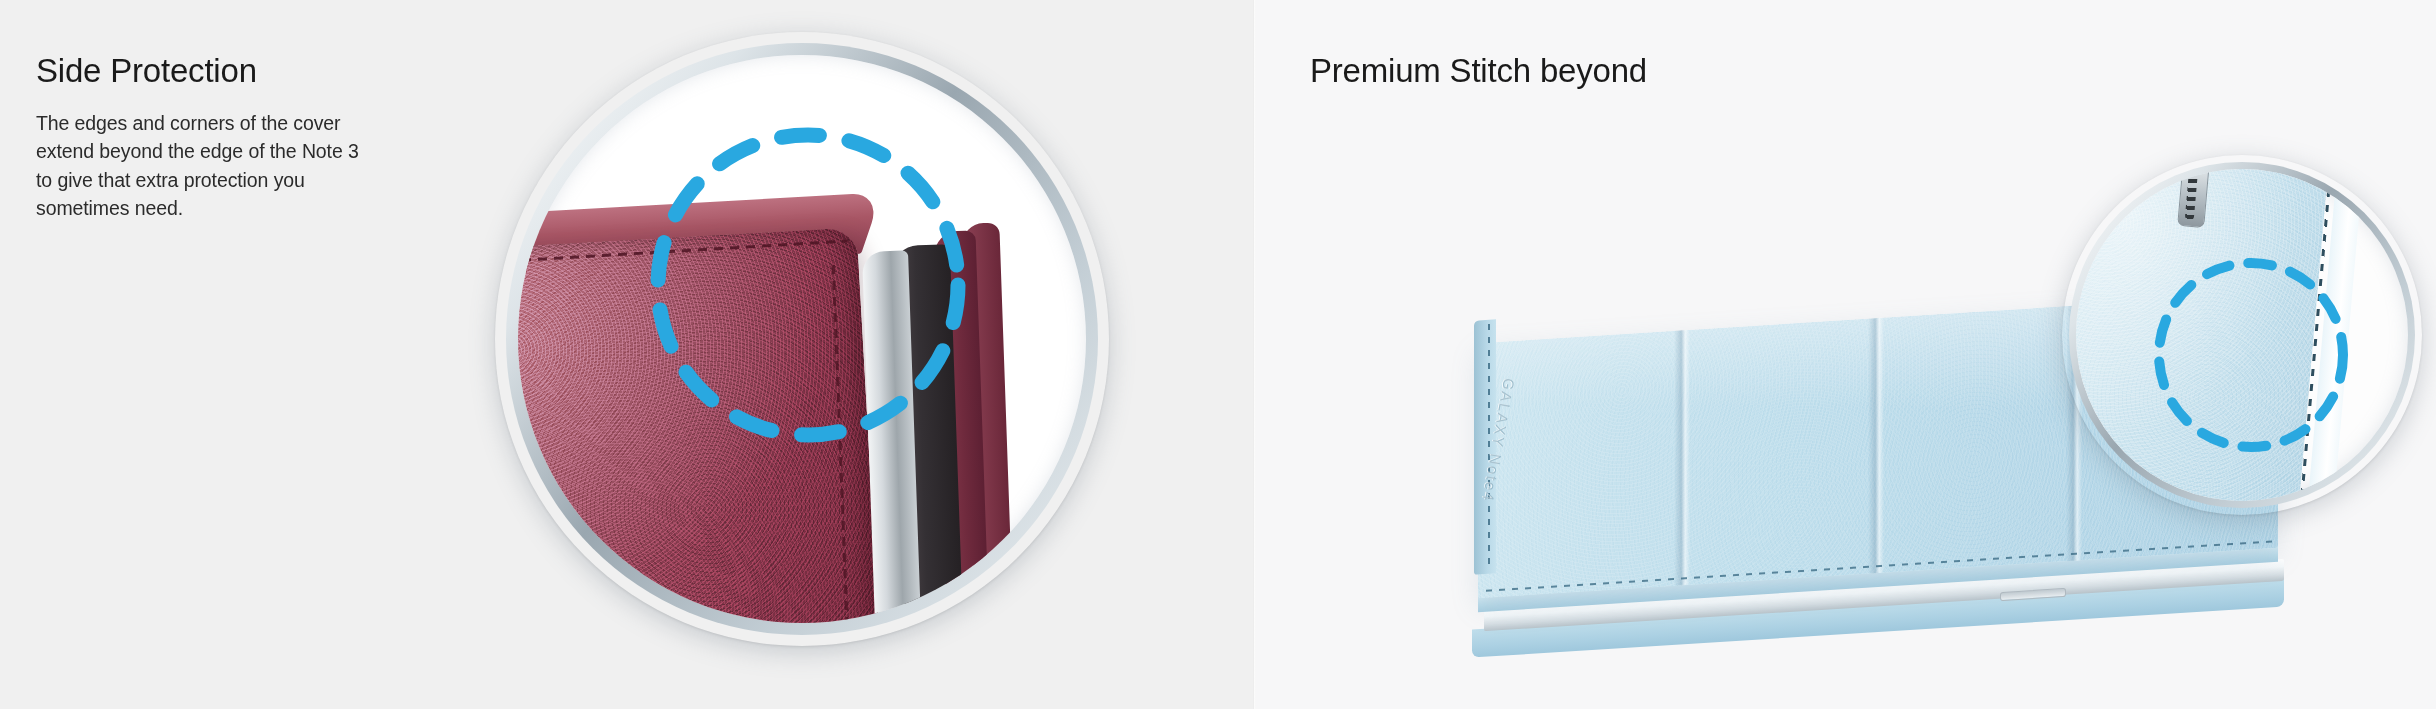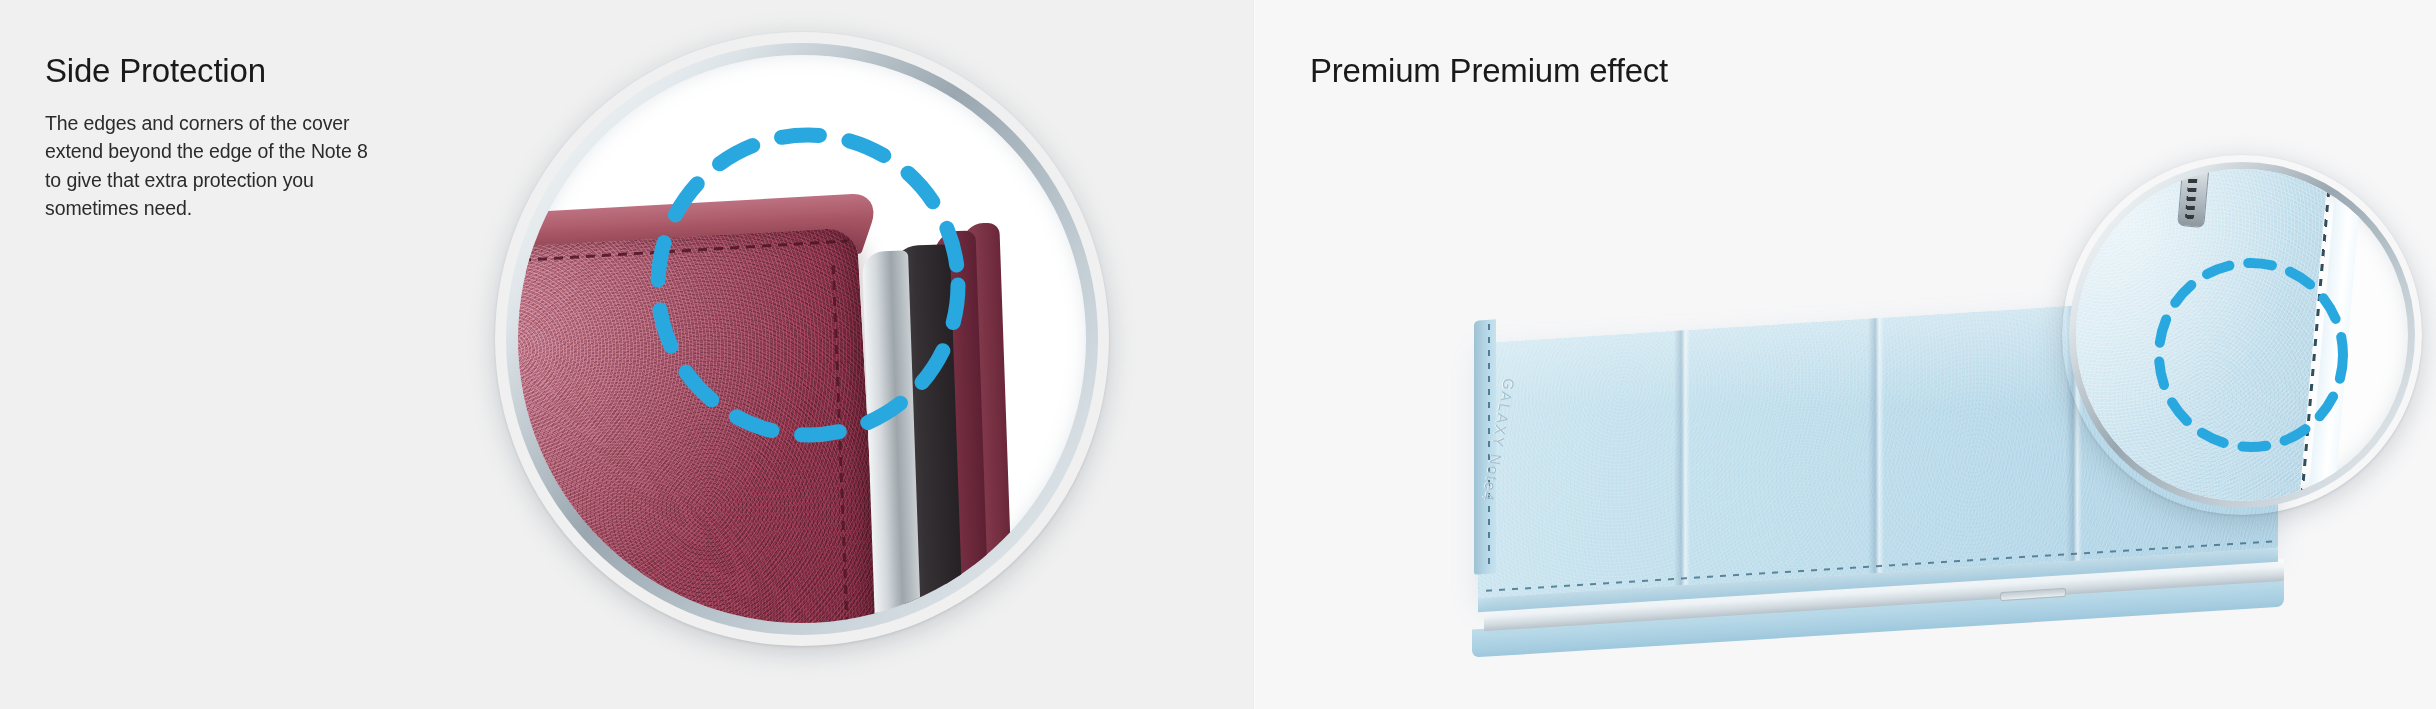--- a/index.html
+++ b/index.html
@@ -17,21 +17,21 @@
   .panel-left{ width:1253px; background:#f0f0f0; }
   .panel-right{ width:1183px; background:#f7f7f8; }
   .panel-divider{
     position:absolute; left:1253px; top:0; width:3px; height:709px;
     background:linear-gradient(to right,#e6e6e6,#ffffff 60%,#f2f2f3);
     z-index:30;
   }
 
   
   .copy{ position:absolute; z-index:20; }
-  .copy-left{ left:45px; top:52px; width:340px; }
+  .copy-left{ left:36px; top:52px; width:340px; }
   .copy-right{ left:1310px; top:52px; width:380px; }
   .feature-title{
     font-size:33px; font-weight:400; color:#1a1a1a;
     letter-spacing:-0.2px; line-height:1.15; white-space:nowrap;
   }
   .feature-body{
     margin-top:19px;
     font-size:19.5px; font-weight:400; color:#2b2b2b;
     line-height:28.5px; letter-spacing:-0.1px;
   }
@@ -234,21 +234,21 @@
 </style>
 </head>
 <body>
 
 <div class="stage">
 
   <section class="panel panel-left">
 
     <div class="copy copy-left">
       <h2 class="feature-title">Side Protection</h2>
-      <p class="feature-body">The edges and corners of the cover extend beyond the edge of the Note 8 to give that extra protection you sometimes need.</p>
+      <p class="feature-body">The edges and corners of the cover extend beyond the edge of the Note 3 to give that extra protection you sometimes need.</p>
     </div>
 
     <div class="magnifier" id="mag-left">
       <div class="mag-ring"></div>
       <div class="mag-ring-inner"></div>
       <div class="mag-lens">
 
         <div class="leather-topface"></div>
 
         <div class="leather-burgundy">
@@ -269,21 +269,21 @@
 
       </div>
     </div>
   </section>
 
   <div class="panel-divider"></div>
 
   <section class="panel panel-right">
 
     <div class="copy copy-right" style="left:57px;">
-      <h2 class="feature-title">Premium Premium effect</h2>
+      <h2 class="feature-title">Premium Stitch beyond</h2>
     </div>
 
     <div class="cover-body" id="blue-cover" style="left:225px;top:318px;">
 
       <div class="cover-underside"></div>
       <div class="phone-chrome">
       </div>
       <div class="phone-speaker"></div>
       <div class="cover-lip"></div>
 

